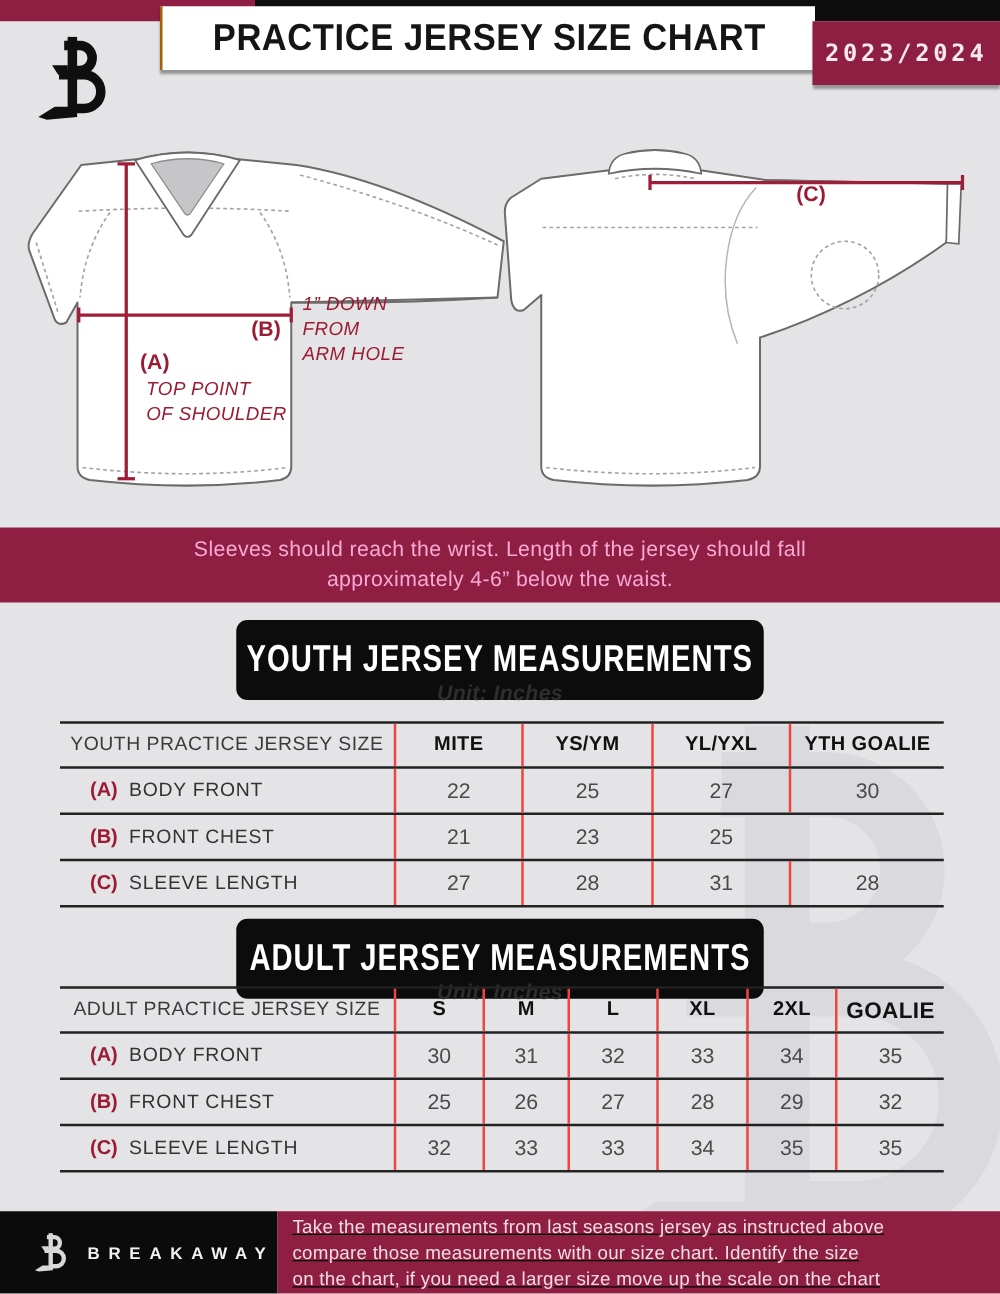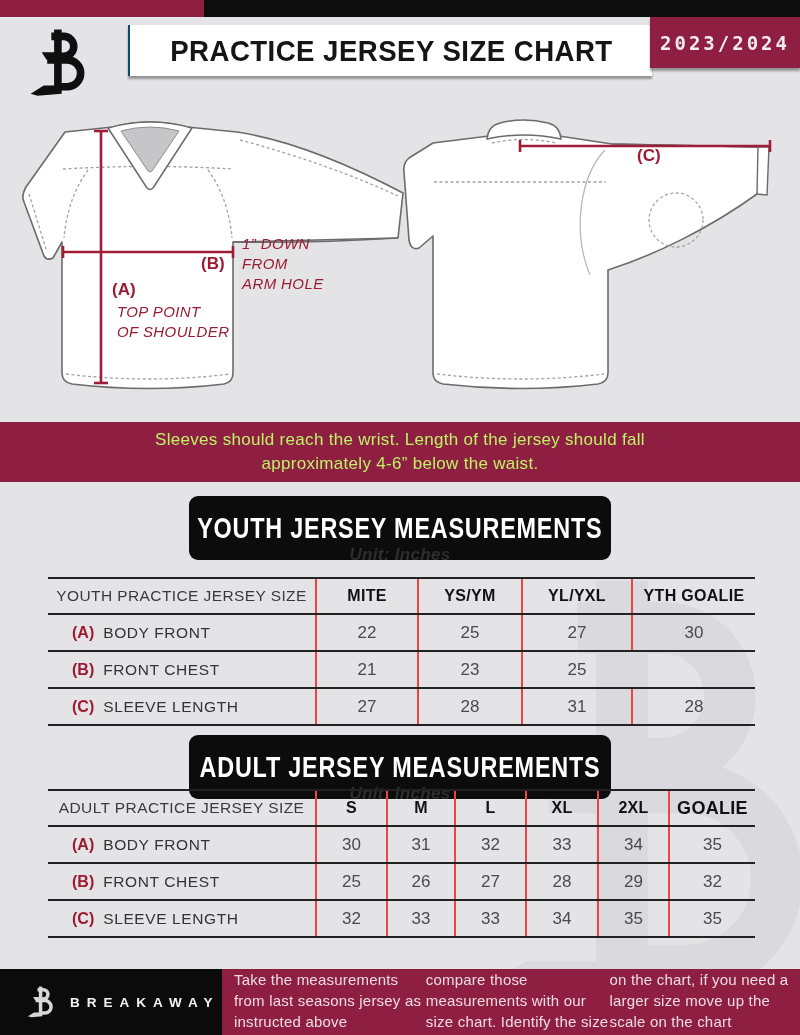--- a/index.html
+++ b/index.html
@@ -3,42 +3,42 @@
 <meta charset="utf-8">
 <style>
   html,body{margin:0;padding:0;}
   .page{position:relative;width:800px;height:1035px;background:#e4e4e6;overflow:hidden;
         font-family:"Liberation Sans", sans-serif;}
   .abs{position:absolute;}
 
   
   .stripe-maroon{left:0;top:0;width:204px;height:17px;background:#8e1f43;}
   .stripe-black{left:204px;top:0;width:596px;height:17px;background:#0d0d0d;}
-  .title-bar{left:128px;top:25px;width:522px;height:51px;background:#ffffff;
+  .title-bar{left:128px;top:5px;width:522px;height:51px;background:#ffffff;
              display:flex;align-items:center;justify-content:center;
-             box-shadow:0 3px 2px rgba(0,0,0,.35);border-left:2px solid #0c4a6e;}
+             box-shadow:0 3px 2px rgba(0,0,0,.35);border-left:2px solid #a16207;}
   .title-bar span{font-size:30px;font-weight:bold;color:#151515;letter-spacing:.5px;
              transform:scaleX(.92);white-space:nowrap;}
   .year-box{left:650px;top:17px;width:150px;height:51px;background:#8e1f43;
             display:flex;align-items:center;justify-content:center;
             box-shadow:0 3px 2px rgba(0,0,0,.35);}
   .year-box span{font-family:"DejaVu Sans Mono", monospace;font-weight:bold;color:#f4eaee;
             font-size:19px;letter-spacing:3px;white-space:nowrap;}
   .logo-header{left:26px;top:24px;width:70px;height:80px;color:#0f0f0f;}
 
   
   .diagram-svg{left:0;top:70px;z-index:1;}
   .ann{color:#9b1b33;z-index:2;}
   .ann-key{font-weight:bold;font-size:17px;}
   .ann-note{font-style:italic;font-size:15px;line-height:20px;letter-spacing:.4px;}
 
   
   .banner{left:0;top:422px;width:800px;height:60px;background:#8e1f43;z-index:2;
           display:flex;flex-direction:column;align-items:center;justify-content:center;gap:4px;}
-  .banner div{color:#bef264;font-size:17px;letter-spacing:.3px;}
+  .banner div{color:#f9a8d4;font-size:17px;letter-spacing:.3px;}
 
   
   .section-box{left:189px;width:422px;height:64px;background:#0c0c0c;border-radius:9px;
                display:flex;align-items:center;justify-content:center;z-index:2;}
   .section-box span{color:#ffffff;font-weight:bold;font-size:30px;letter-spacing:1px;
                transform:scaleX(.78);white-space:nowrap;}
   .unit{width:800px;text-align:center;font-style:italic;font-size:17px;font-weight:bold;
         color:#2e2e2e;z-index:2;letter-spacing:.3px;}
 
   
@@ -59,22 +59,22 @@
   
   .watermark{left:408px;top:543px;width:470px;height:545px;color:#d9dade;z-index:0;opacity:.9;}
 
   
   .footer-black{left:0;top:969px;width:222px;height:66px;background:#0b0b0b;z-index:3;
                 display:flex;align-items:center;}
   .footer-logo{width:32px;height:37px;margin-left:26px;}
   .brand-name{color:#f2f2f2;font-weight:bold;font-size:13.5px;letter-spacing:7px;margin-left:12px;
               white-space:nowrap;}
   .footer-maroon{left:222px;top:969px;width:578px;height:66px;background:#8e1f43;z-index:3;
-                 display:flex;flex-direction:row;justify-content:center;padding-left:12px;
-                 box-sizing:border-box;}
+                 display:flex;flex-direction:column;justify-content:center;padding-left:12px;
+                 box-sizing:border-box;text-decoration:underline;}
   .footer-maroon div{color:#efdce2;font-size:15px;line-height:21px;letter-spacing:.2px;}
 </style>
 </head>
 <body>
 
 <div class="page">
 
   <svg width="0" height="0" style="position:absolute">
     <defs>
       <symbol id="blogo" viewBox="0 0 100 116">

